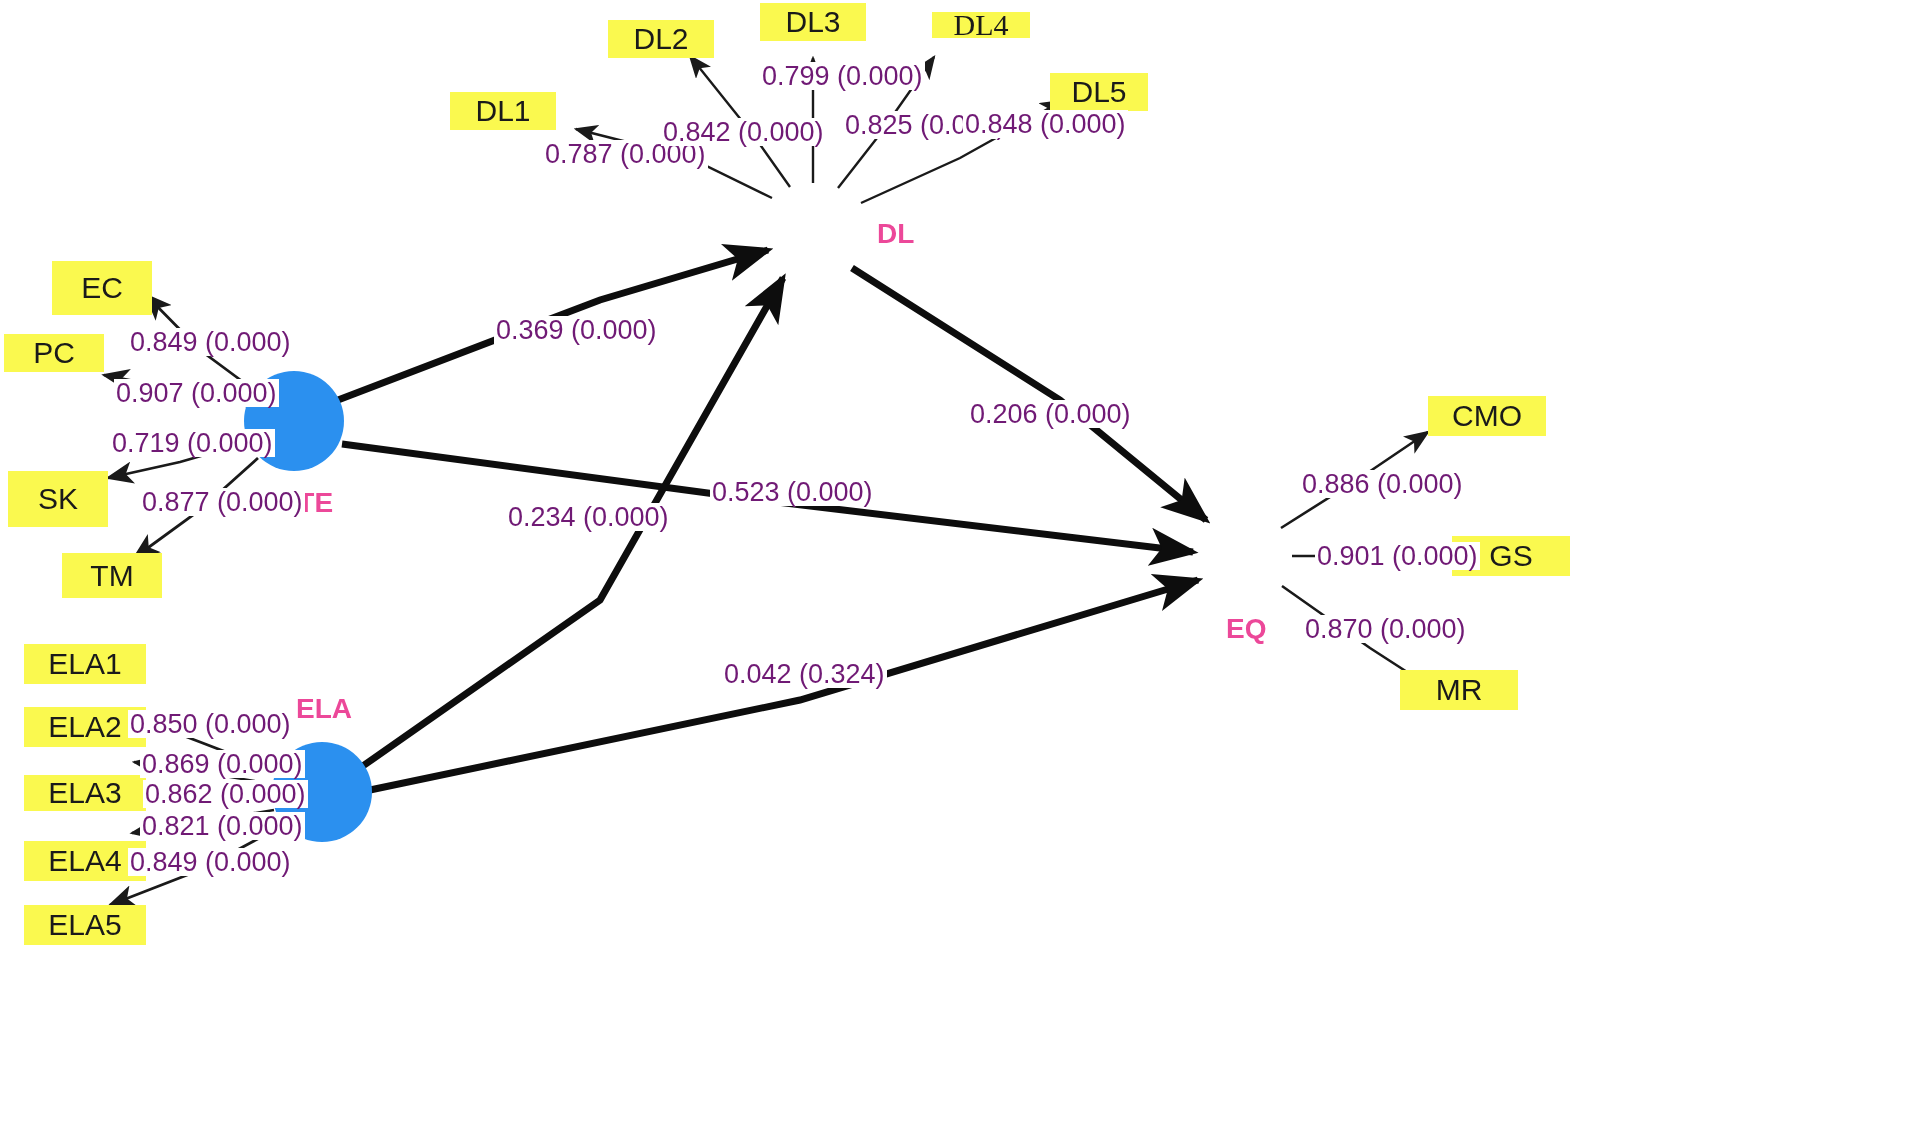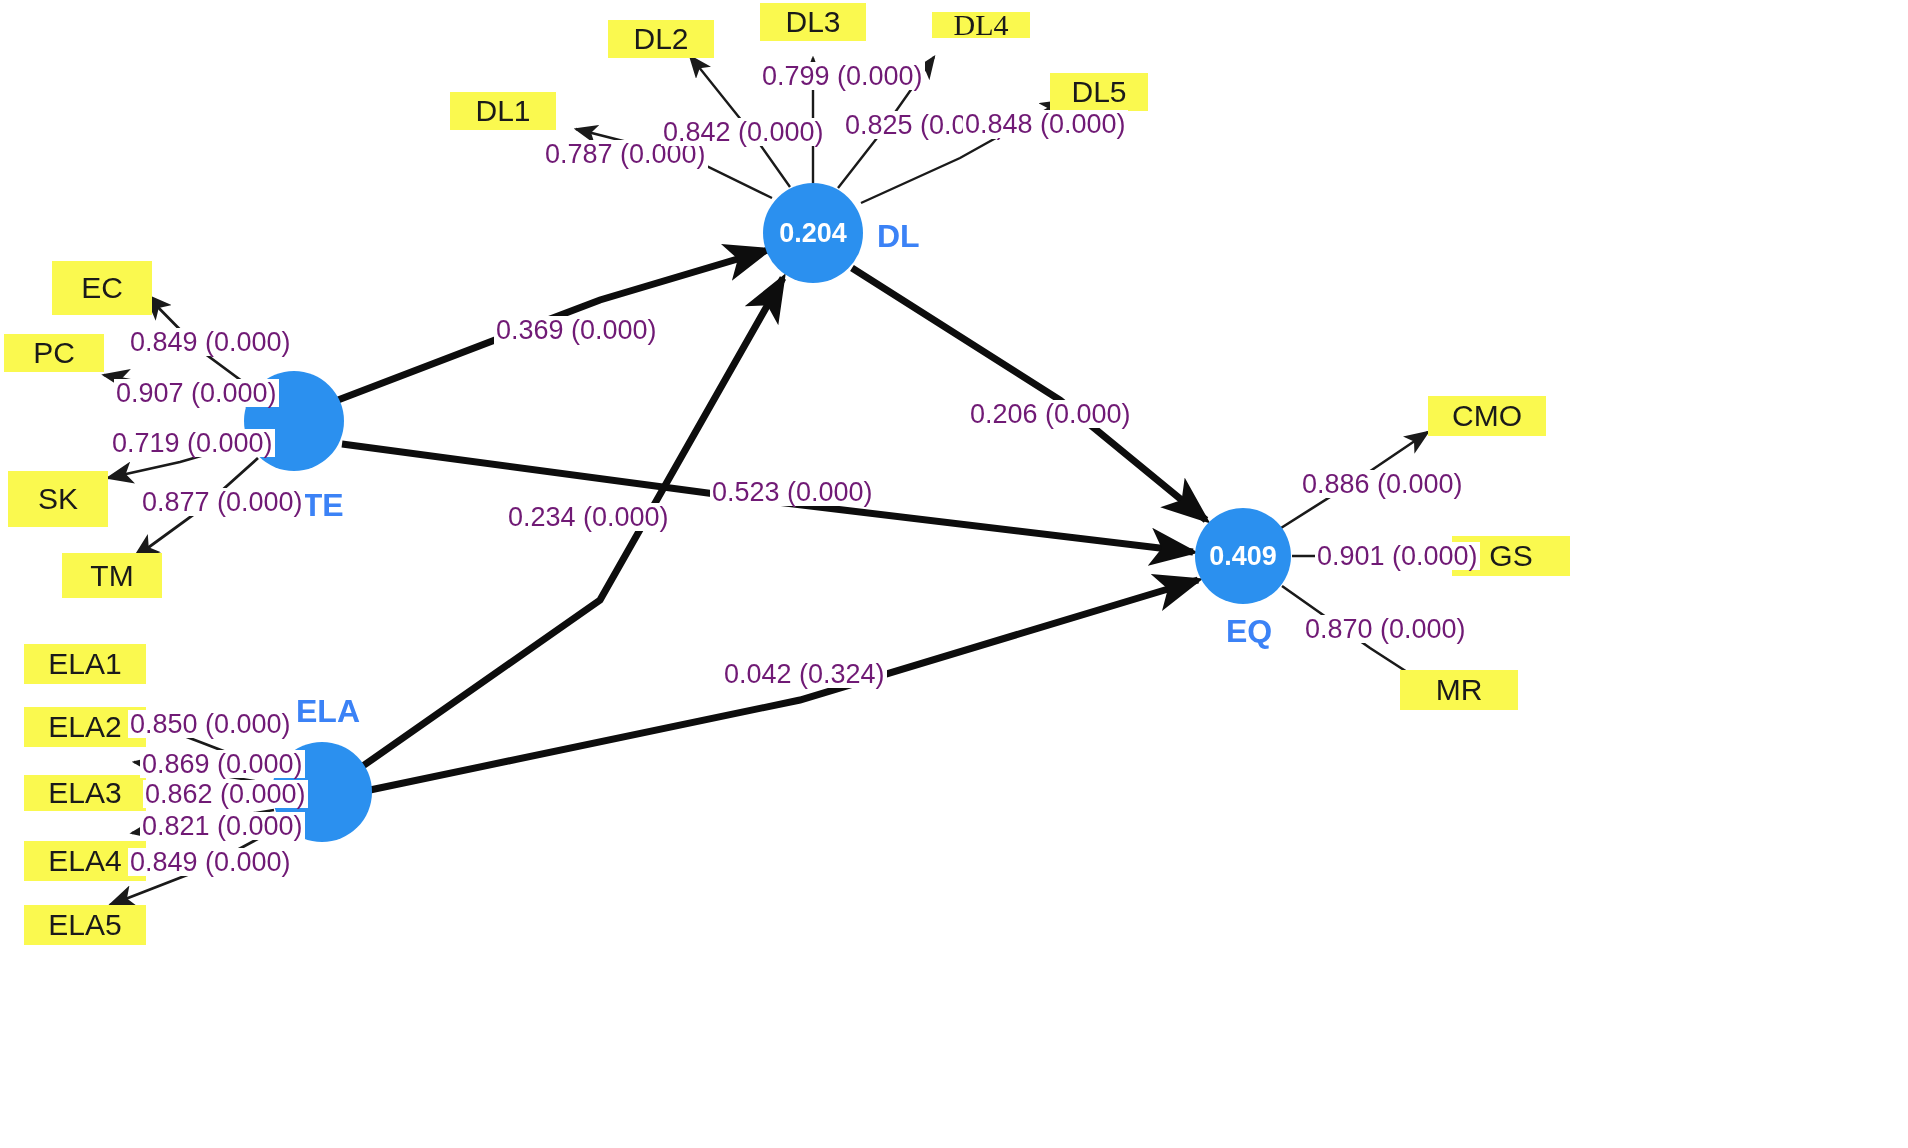--- a/index.html
+++ b/index.html
@@ -50,23 +50,23 @@
   }
   .construct .r2 {
     color: #ffffff;
     font-size: 27px;
     font-weight: bold;
     font-family: "Liberation Sans", sans-serif;
     line-height: 1;
   }
   .construct-label {
     position: absolute;
-    font-size: 32px;
+    font-size: 28px;
     font-weight: bold;
-    color: #3b82f6;
+    color: #ec4899;
     font-family: "Liberation Sans", sans-serif;
     white-space: nowrap;
     line-height: 1;
   }
   .edge-label {
     position: absolute;
     font-size: 27px;
     color: #701a75;
     font-family: "Liberation Sans", sans-serif;
     white-space: nowrap;
@@ -220,28 +220,22 @@
   <div class="construct" style="left:244px; top:371px; width:100px; height:100px;">
     <span class="r2"></span>
   </div>
   <div class="construct-label" style="left:260px; top:489px;">SETE</div>
 
   <div class="construct" style="left:272px; top:742px; width:100px; height:100px;">
     <span class="r2"></span>
   </div>
   <div class="construct-label" style="left:296px; top:695px;">ELA</div>
 
-  <div class="construct" style="left:763px; top:183px; width:100px; height:100px;">
-    <span class="r2">0.204</span>
-  </div>
   <div class="construct-label" style="left:877px; top:220px;">DL</div>
 
-  <div class="construct" style="left:1195px; top:508px; width:96px; height:96px;">
-    <span class="r2">0.409</span>
-  </div>
   <div class="construct-label" style="left:1226px; top:615px;">EQ</div>
 
   <div class="edge-label" style="left:543px; top:140px;">0.787 (0.000)</div>
   <div class="edge-label" style="left:661px; top:118px;">0.842 (0.000)</div>
   <div class="edge-label" style="left:760px; top:62px;">0.799 (0.000)</div>
   <div class="edge-label" style="left:843px; top:111px;">0.825 (0.000)</div>
   <div class="edge-label" style="left:963px; top:110px;">0.848 (0.000)</div>
 
   <div class="edge-label" style="left:128px; top:328px;">0.849 (0.000)</div>
   <div class="edge-label" style="left:114px; top:379px;">0.907 (0.000)</div>

